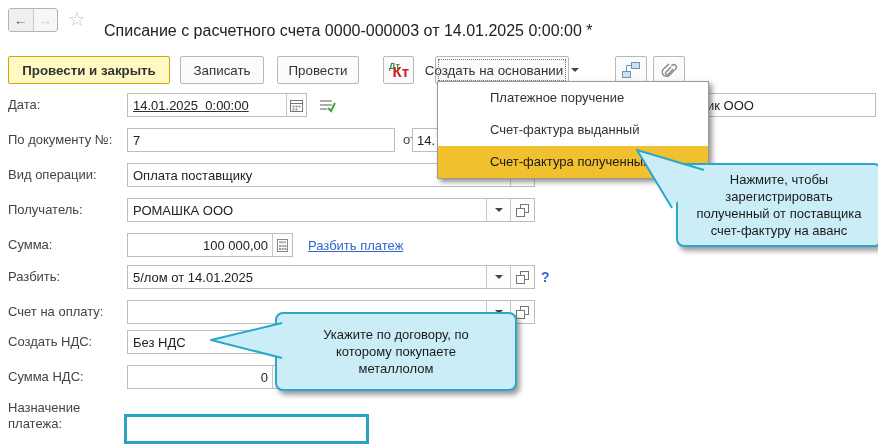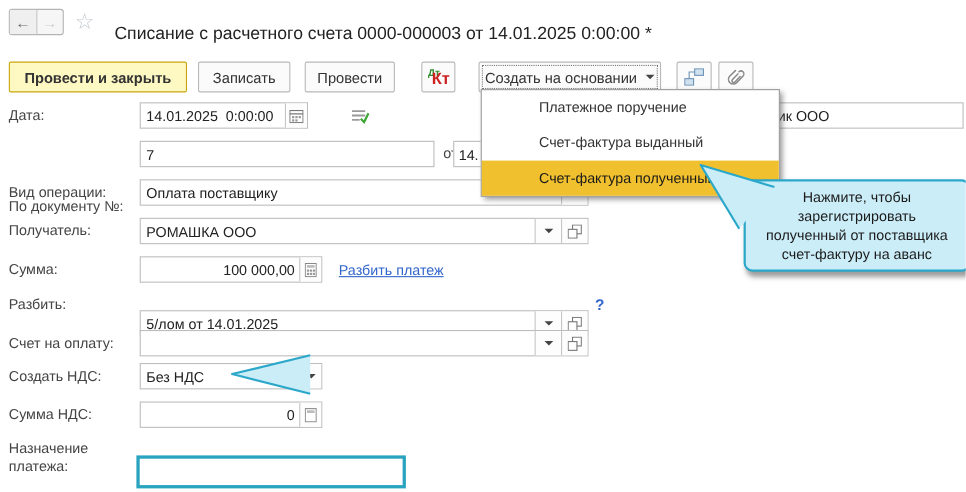--- a/index.html
+++ b/index.html
@@ -82,21 +82,21 @@
   <div class="abs star">☆</div>
   <div class="abs title">Списание с расчетного счета 0000-000003 от 14.01.2025 0:00:00 *</div>
 
   <button class="btn btn-primary" style="left:8px;width:162px;">Провести и закрыть</button>
   <button class="btn" style="left:180px;width:84px;">Записать</button>
   <button class="btn" style="left:277px;width:82px;">Провести</button>
   <button class="btn" style="left:383px;width:31px;">
     <span class="dt">Дт</span>
     <span class="kt">Кт</span>
   </button>
-  <button class="btn btn-focus" style="left:435px;width:166px;">
+  <button class="btn btn-focus" style="left:435px;width:134px;">
     <span>Создать на основании</span>
     <span class="caret"></span>
   </button>
   <button class="btn" style="left:615px;width:32px;">
     <span>
       <svg width="18" height="16" viewBox="0 0 18 16">
         <rect x="9.5" y="0.5" width="8" height="6" fill="#cfe0ef" stroke="#6e93b5"></rect>
         <rect x="0.5" y="9.5" width="8" height="6" fill="#cfe0ef" stroke="#6e93b5"></rect>
         <path d="M4.5,9.5 V3.5 H9.5" fill="none" stroke="#6e93b5"></path>
       </svg>
@@ -109,21 +109,21 @@
         <path d="M9.8,4.2 L4.9,9.3 a1.5,1.5 0 0 0 2.2,2.2 L11.8,6.6" fill="none" stroke="#8a8a8a" stroke-width="1.4" stroke-linecap="round"></path>
       </svg>
     </span>
   </button>
 
   <div class="box" style="left:480px;top:93px;width:396px;">
     <input readonly="" style="padding-left: 226px;" value="ик ООО">
   </div>
 
   <div class="lbl" style="top:97px;">Дата:</div>
-  <div class="box" style="left:127px;top:93px;width:153px;">
+  <div class="box" style="left:127px;top:93px;width:180px;text-decoration:underline;">
     <input readonly="" value="14.01.2025  0:00:00" style="">
     <div class="cell narrow">
       <svg width="13" height="13" viewBox="0 0 13 13">
         <rect x="0.5" y="1.5" width="12" height="11" fill="#fff" stroke="#777"></rect>
         <line x1="0.5" y1="4.5" x2="12.5" y2="4.5" stroke="#777"></line>
         <g fill="#999">
             <rect x="2.5" y="6.5" width="2" height="2"></rect>
             <rect x="5.5" y="6.5" width="2" height="2"></rect>
             <rect x="8.5" y="6.5" width="2" height="2"></rect>
             <rect x="2.5" y="9.5" width="2" height="2"></rect>
@@ -134,21 +134,21 @@
   </div>
   <div class="flaticon" style="left:316px;top:94px;">
     <svg width="17" height="15" viewBox="0 0 17 15">
       <line x1="1" y1="3" x2="13" y2="3" stroke="#9a9a9a" stroke-width="1.6"></line>
       <line x1="1" y1="7" x2="13" y2="7" stroke="#9a9a9a" stroke-width="1.6"></line>
       <line x1="1" y1="11" x2="8" y2="11" stroke="#9a9a9a" stroke-width="1.6"></line>
       <path d="M9,10 L12,13 L16,5" fill="none" stroke="#3fa535" stroke-width="2"></path>
     </svg>
   </div>
 
-  <div class="lbl" style="top:132px;margin-top:48px;">По документу №:</div>
+  <div class="lbl" style="top:132px;">По документу №:</div>
   <div class="box" style="left:127px;top:128px;width:268px;">
     <input readonly="" value="7" style="">
   </div>
   <div class="lbl" style="left:403px;top:132px;">от:</div>
   <div class="box" style="left:412px;top:128px;width:250px;">
     <input readonly="" style="padding: 0px 4px;" value="14.">
   </div>
 
   <div class="lbl" style="top:167px;">Вид операции:</div>
   <div class="box" style="left:127px;top:163px;width:408px;">
@@ -186,21 +186,21 @@
             <rect x="2" y="9" width="2" height="2"></rect>
             <rect x="4.7" y="9" width="2" height="2"></rect>
             <rect x="7.4" y="9" width="2" height="2"></rect>
           </g>
       </svg>
     </div>
   </div>
   <div class="link" style="left:308px;top:238px;">Разбить платеж</div>
 
   <div class="lbl" style="top:269px;">Разбить:</div>
-  <div class="box" style="left:127px;top:282px;width:408px;">
+  <div class="box" style="left:127px;top:265px;width:408px;">
     <input readonly="" value="5/лом от 14.01.2025" style="">
     <div class="cell">
         <span class="caret" style="margin:0;"></span>
       </div>
     <div class="cell">
       <svg width="13" height="13" viewBox="0 0 13 13">
         <rect x="4.5" y="0.5" width="8" height="8" fill="#fff" stroke="#777"></rect>
         <rect x="0.5" y="4.5" width="8" height="8" fill="#fff" stroke="#777"></rect>
       </svg>
     </div>
@@ -253,17 +253,22 @@
   <div class="bubble" style="left:676px;top:163px;width:206px;height:84px;">
     <span>Нажмите, чтобы</span>
     <span>зарегистрировать</span>
     <span>полученный от поставщика</span>
     <span>счет-фактуру на аванс</span>
   </div>
   <svg class="tail" style="left:620px;top:140px;" width="100" height="75">
     <path d="M84,30 L17,10 L52,68" fill="#cbedf8" stroke="#2ba7c9" stroke-width="2" stroke-linejoin="round"></path>
   </svg>
 
+  <div class="bubble" style="left:275px;top:312px;width:242px;height:79px;">
+    <span>Укажите по договору, по</span>
+    <span>которому покупаете</span>
+    <span>металлолом</span>
+  </div>
   <svg class="tail" style="left:200px;top:312px;" width="90" height="55">
     <path d="M82,11 L11,28 L82,46" fill="#cbedf8" stroke="#2ba7c9" stroke-width="2" stroke-linejoin="round"></path>
   </svg>
 
 </div>
 
 </body></html>

